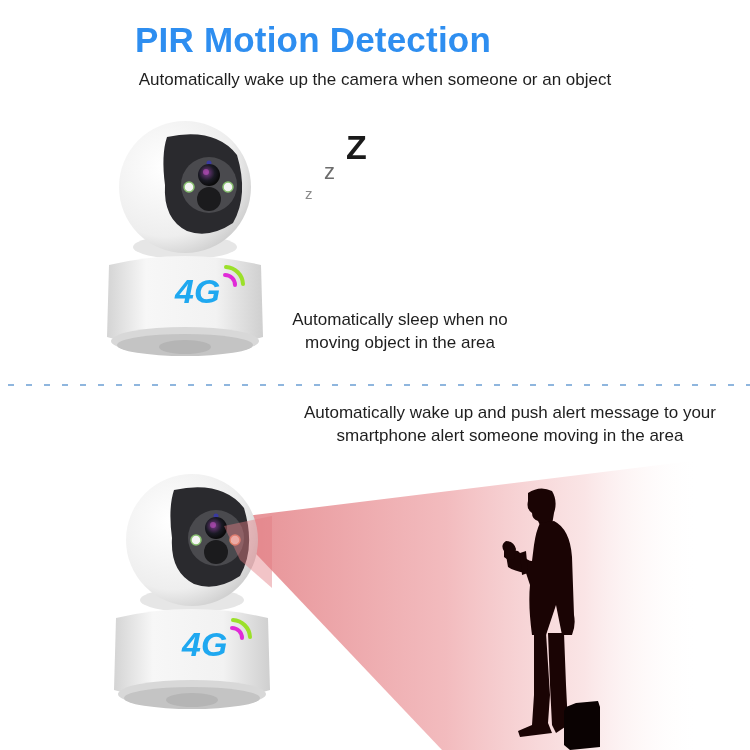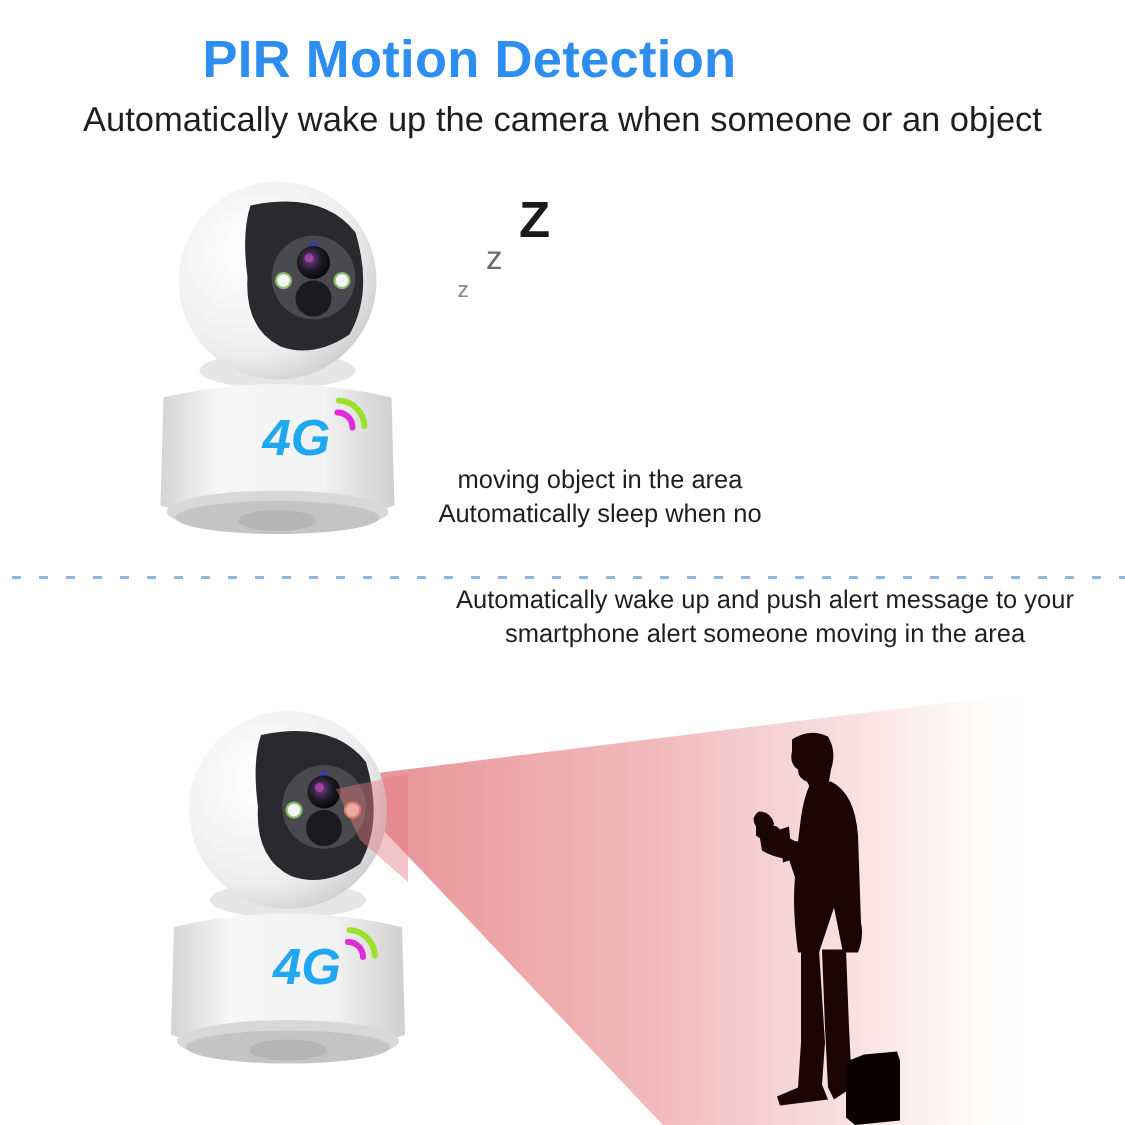--- a/index.html
+++ b/index.html
@@ -6,28 +6,28 @@
   html, body { width: 750px; height: 750px; background: #ffffff; overflow: hidden; }
   body { position: relative; font-family: "Liberation Sans", sans-serif; color: #222; }
 
   .title {
     position: absolute; left: 0; top: 20px; width: 626px; text-align: center;
     font-family: "Liberation Sans", sans-serif; font-weight: bold;
     font-size: 35px; color: #2e8ef0; letter-spacing: 0.2px;
   }
   .subtitle {
     position: absolute; left: 0; top: 68px; width: 750px; text-align: center;
-    font-size: 23px; line-height: 23px; color: #1e1e1e;
+    font-size: 17px; line-height: 23px; color: #1e1e1e;
   }
   .sleep-text {
     position: absolute; left: 270px; top: 308px; width: 260px; text-align: center;
     font-size: 17px; line-height: 23px; color: #1e1e1e;
   }
   .alert-text {
-    position: absolute; left: 270px; top: 388px; width: 480px; text-align: center;
+    position: absolute; left: 270px; top: 401px; width: 480px; text-align: center;
     font-size: 17px; line-height: 23px; color: #1e1e1e;
   }
   .divider {
     position: absolute; left: 8px; top: 384px; width: 742px; height: 2px;
     background-image: repeating-linear-gradient(to right, #8fb6de 0 6px, transparent 6px 18px);
   }
   .zz { position: absolute; font-family: "Liberation Sans", sans-serif; line-height: 1; }
   .z1 { left: 305px; top: 186px; font-size: 15px; color: #8a8a8a; }
   .z2 { left: 324px; top: 161px; font-size: 22px; color: #6c6c6c; }
   .z3 { left: 346px; top: 130px; font-size: 34px; color: #1a1a1a; font-weight: bold; }
@@ -91,22 +91,22 @@
     <path d="M120 160 A10 10 0 0 1 130 170" stroke="#e02ad8" stroke-width="4" fill="none" stroke-linecap="round"></path>
     <path d="M121 152 A18 18 0 0 1 138 169" stroke="#9be02a" stroke-width="4" fill="none" stroke-linecap="round"></path>
   </svg>
 </div>
 
 <span class="zz z1">z</span>
 <span class="zz z2">z</span>
 <span class="zz z3">Z</span>
 
 <div class="sleep-text">
+  <div>Automatically sleep when no</div>
   <div>moving object in the area</div>
-  <div>Automatically sleep when no</div>
 </div>
 
 <div class="divider"></div>
 
 <div class="alert-text">
   <div>Automatically wake up and push alert message to your</div>
   <div>smartphone alert someone moving in the area</div>
 </div>
 
 <svg class="beam" viewBox="0 0 750 750">

